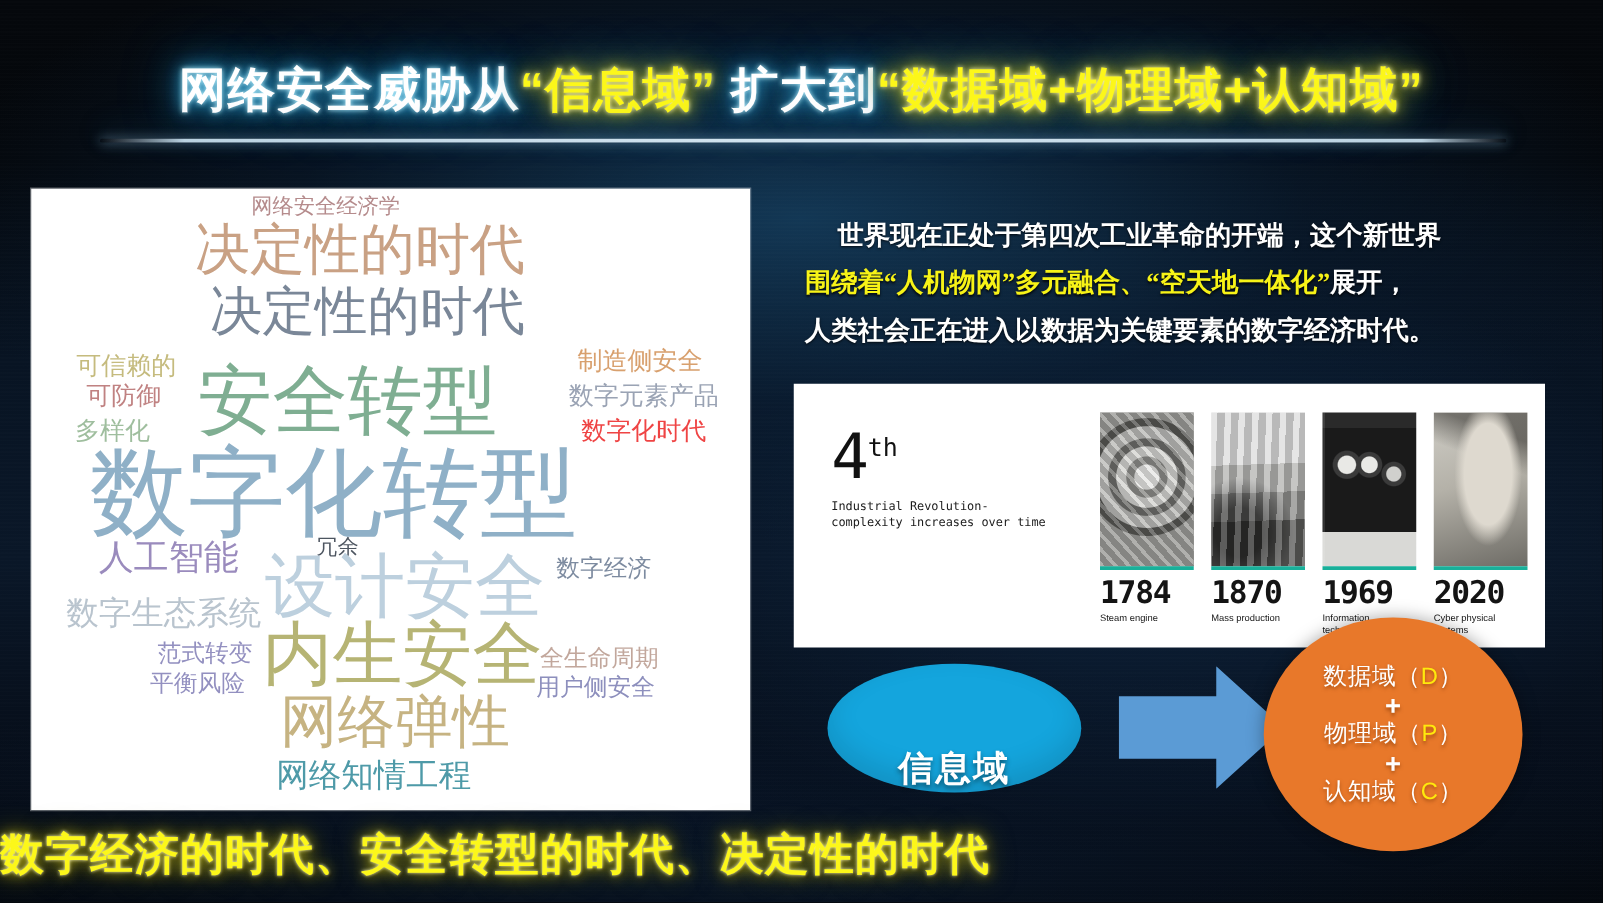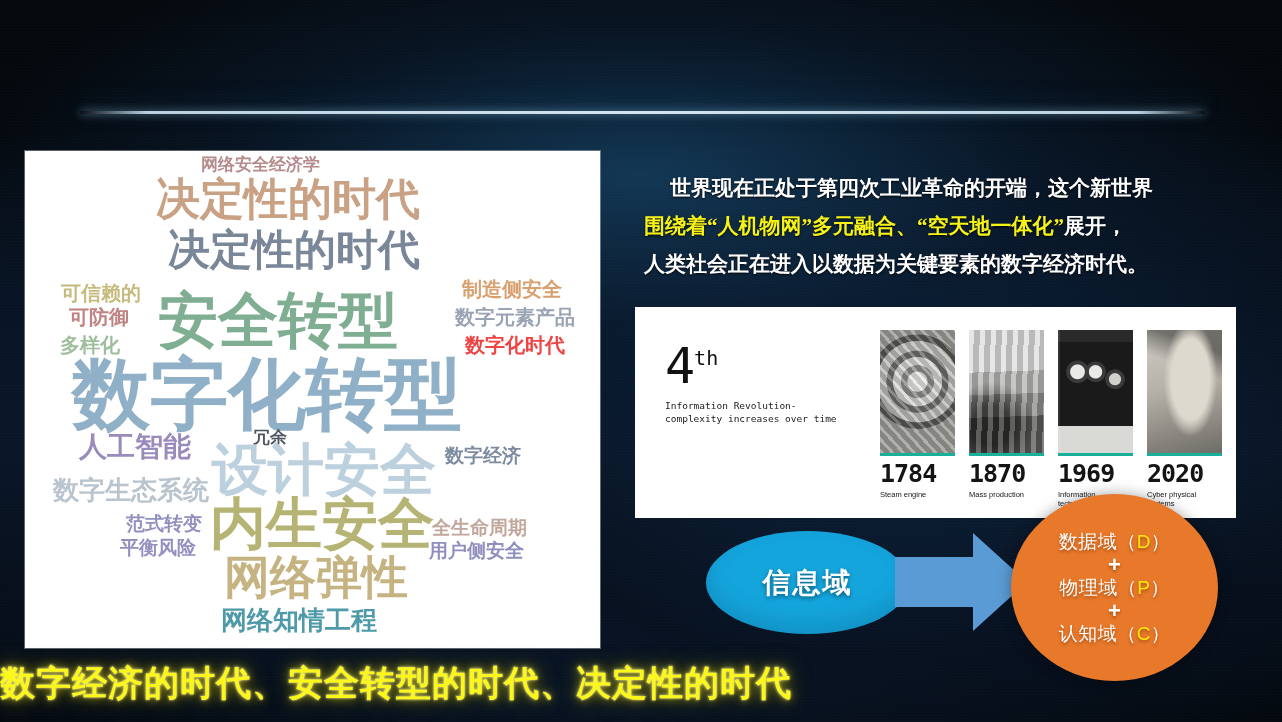--- a/index.html
+++ b/index.html
@@ -44,21 +44,21 @@
     border-radius:2px;
     box-shadow:0 0 9px rgba(150,200,230,.7),0 -7px 22px rgba(30,90,130,.45);
   }
 
   
   #wordcloud{
     position:absolute;left:25px;top:151px;width:575px;height:497px;
     background:#ffffff;overflow:hidden;z-index:5;
     box-shadow:0 0 0 1px rgba(255,255,255,.35);
   }
-  .wc{position:absolute;white-space:nowrap;font-family:"Liberation Serif","DejaVu Serif",serif;line-height:1;font-weight:bold;}
+  .wc{position:absolute;white-space:nowrap;font-family:"Liberation Serif","DejaVu Serif",serif;line-height:1;}
   .wcs{font-family:"Liberation Sans","DejaVu Sans",sans-serif;}
 
   
   #para{
     position:absolute;left:644px;top:155px;width:655px;z-index:6;
     font-family:"Liberation Serif","DejaVu Serif",serif;
     font-size:21px;font-weight:bold;line-height:38px;color:#ffffff;
     text-shadow:0 1px 2px rgba(0,0,0,.8);
     margin-top:14px;
   }
@@ -117,23 +117,23 @@
   .ph4{background:linear-gradient(165deg,#cfcdc6 0%,#b4b1a8 45%,#6e6c66 100%);}
   .ph4:after{content:"";position:absolute;inset:0;
       background:
         radial-gradient(ellipse 46% 60% at 58% 40%, #ded9cf 0 55%, rgba(190,185,175,0) 78%),
         radial-gradient(ellipse 9% 5% at 47% 38%, #2e2c28 0 60%, rgba(0,0,0,0) 100%),
         radial-gradient(ellipse 7% 4% at 74% 36%, #2e2c28 0 60%, rgba(0,0,0,0) 100%),
         linear-gradient(200deg, rgba(40,38,34,.55) 0 16%, rgba(0,0,0,0) 34%);}
 
   
   #info-ellipse{
-    position:absolute;left:706px;top:531px;width:203px;height:103px;
+    position:absolute;left:662px;top:531px;width:203px;height:103px;
     border-radius:50%;background:#14a5dd;z-index:6;
-    display:flex;align-items:center;justify-content:center;
+    display:flex;align-items:flex-end;justify-content:center;
     box-shadow:inset 0 -10px 22px rgba(0,0,0,.12);
   }
   #info-ellipse span{
     color:#ffffff;font-size:28px;font-weight:bold;letter-spacing:2px;
     text-shadow:0 2px 4px rgba(0,0,0,.45);
   }
 
   
   #arrow{position:absolute;left:895px;top:533px;width:132px;height:98px;z-index:6;}
 
@@ -159,20 +159,23 @@
     position:absolute;left:0;top:660px;width:1282px;text-align:left;z-index:6;
     font-size:35px;font-weight:bold;letter-spacing:1px;color:#fcf71a;white-space:nowrap;
     text-shadow:0 0 3px #fffdc0,0 0 10px #b9b113,0 0 22px #6c6708,2px 2px 2px rgba(0,0,0,.9);
   }
 </style>
 </head>
 <body>
 
 <div id="slide">
 
+  <div id="title-bar">
+    <span class="w">网络安全威胁从</span><span class="y">“信息域”</span><span class="w"> 扩大到</span><span class="y">“数据域+物理域+认知域”</span>
+  </div>
   <div id="title-rule"></div>
 
   <div id="wordcloud">
       <span class="wc wcs" style="left: 176px; top: 5px; font-size: 17px; color: rgb(181, 139, 140);">网络安全经济学</span>
       <span class="wc" style="left: 131px; top: 27px; font-size: 44px; color: rgb(201, 161, 132);">决定性的时代</span>
       <span class="wc" style="left: 143px; top: 78px; font-size: 42px; color: rgb(122, 135, 152);">决定性的时代</span>
       <span class="wc wcs" style="left: 36px; top: 132px; font-size: 20px; color: rgb(197, 187, 126);">可信赖的</span>
       <span class="wc wcs" style="left: 437px; top: 128px; font-size: 20px; color: rgb(216, 160, 110);">制造侧安全</span>
       <span class="wc wcs" style="left: 44px; top: 156px; font-size: 20px; color: rgb(192, 130, 130);">可防御</span>
       <span class="wc wcs" style="left: 430px; top: 156px; font-size: 20px; color: rgb(154, 163, 180);">数字元素产品</span>
@@ -197,21 +200,21 @@
   <div id="para">
     <span class="line l1">世界现在正处于第四次工业革命的开端，这个新世界</span>
     <span class="line"><span class="hl">围绕着“人机物网”多元融合、“空天地一体化”</span><span>展开，</span></span>
     <span class="line">人类社会正在进入以数据为关键要素的数字经济时代。</span>
   </div>
 
   <div id="ir-panel">
     <div id="ir-logo">
       <div class="four"><span>4</span><sup>th</sup></div>
       <div class="cap">
-        <div>Information Revolution-</div>
+        <div>Industrial Revolution-</div>
         <div>complexity increases over time</div>
       </div>
     </div>
     <div id="ir-items">
         <div class="ir-item">
           <div class="ir-photo ph1"></div>
           <div class="ir-year">1784</div>
           <div class="ir-lab">Steam engine</div>
         </div>
         <div class="ir-item">

